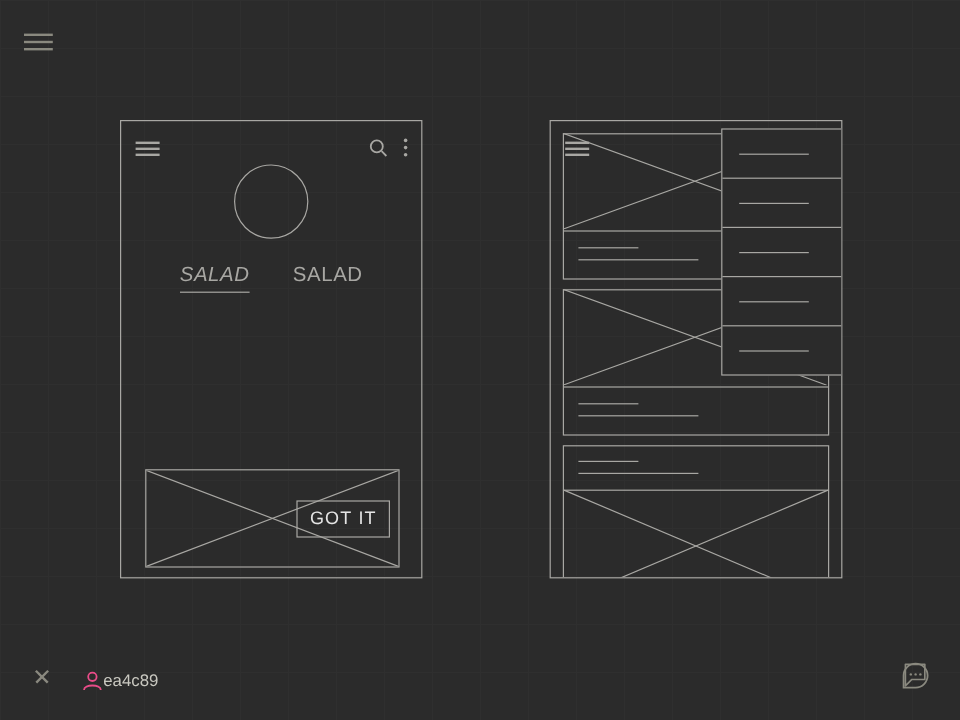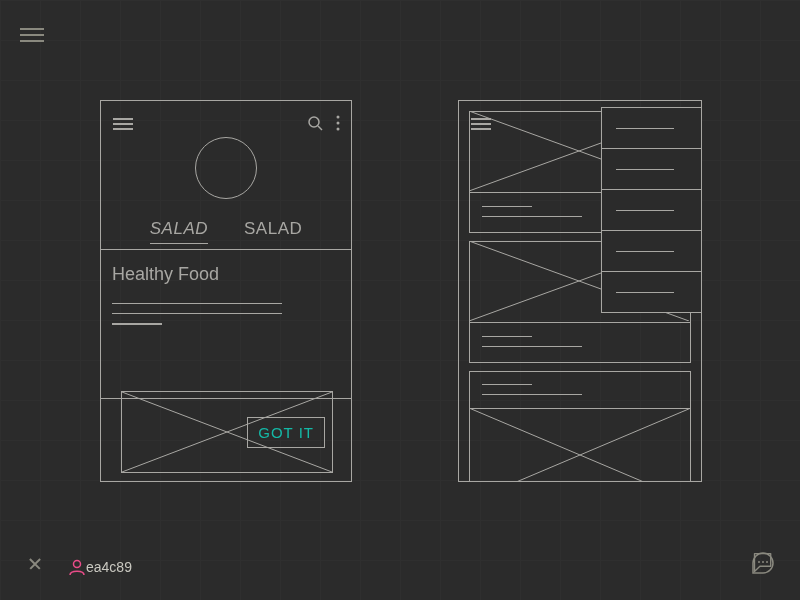--- a/index.html
+++ b/index.html
@@ -85,21 +85,21 @@
     position:absolute;
     border:1.5px solid #a8a7a3;
   }
   .img-box svg { position:absolute; inset:0; width:100%; height:100%; }
 
   .gotit {
     position:absolute;
     border:1.5px solid #a8a7a3;
     padding:6px 10px;
     font-size:15px; letter-spacing:1px;
-    color:#14b8a6;
+    color:#e5e5e5;
   }
 
   
   .card2 {
     position:absolute; left:10px; right:10px;
     border:1.5px solid #a8a7a3;
   }
 
   .menu-popup {
     position:absolute;
@@ -180,28 +180,20 @@
     </span>
   </div>
 
   <div class="avatar-circle"></div>
 
   <div class="tabs">
     <span class="tab active">SALAD</span>
     <span class="tab">SALAD</span>
   </div>
 
-  <div id="card-healthy" class="card">
-    <div class="card-title">Healthy Food</div>
-    <div class="card-lines" style="margin-top:18px;">
-      <div></div>
-      <div></div>
-      <div></div>
-    </div>
-  </div>
 
   <div class="img-box" style="left:20px; top:290px; width:210px; height:80px;">
     <svg>
         <line class="thin" x1="0" y1="0" x2="100%" y2="100%"></line>
         <line class="thin" x1="0" y1="100%" x2="100%" y2="0"></line>
       </svg>
   </div>
 
   <div class="gotit" style="right:26px; top:316px;">GOT IT</div>
 

